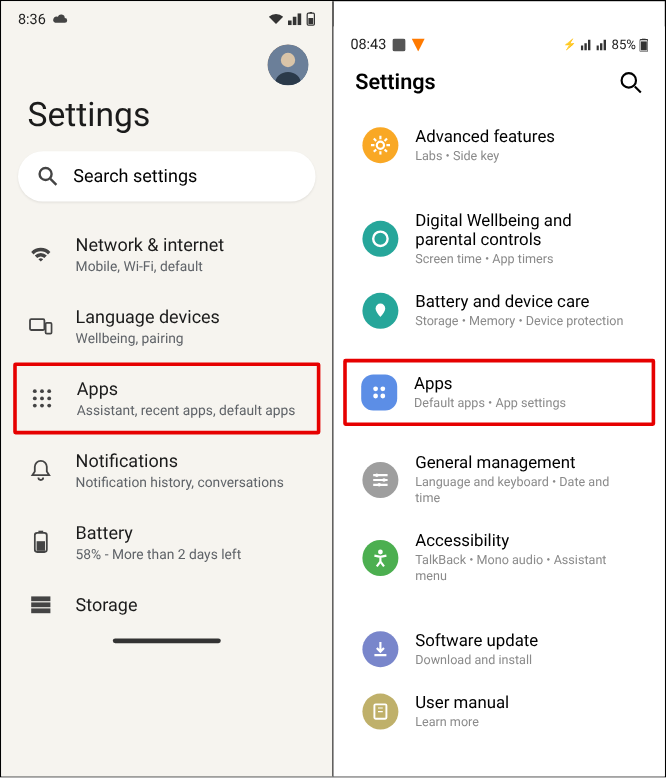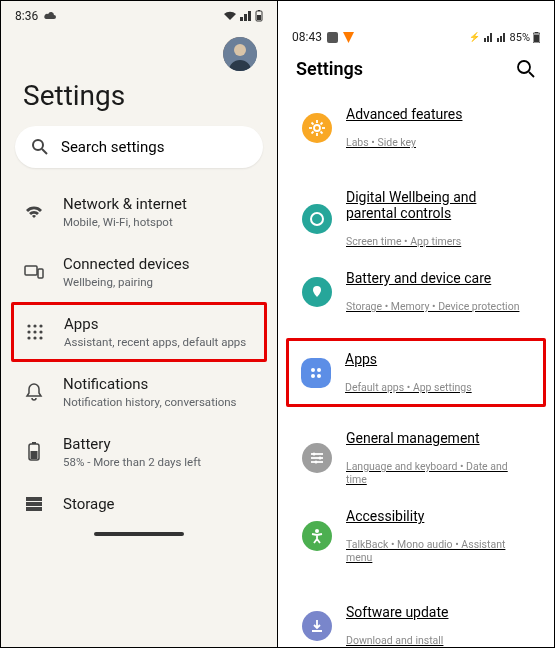--- a/index.html
+++ b/index.html
@@ -29,21 +29,21 @@
 .highlight-box { border: 3px solid #e60000; margin: 0 10px; border-radius: 2px; }
 .highlight-box .list-item { padding: 10px 10px; }
 
 .nav-pill { width: 90px; height: 4px; background: #333; border-radius: 4px; margin: 6px auto 8px; }
 
 .right .topbar { display: flex; justify-content: space-between; align-items: center; padding: 10px 18px 12px; }
 .right .topbar .ttl { font-size: 18px; font-weight: 600; color: #000; }
 .card { background: #fff; border-radius: 18px; margin: 0 10px 10px; padding: 4px 0; }
 .r-item { display: flex; align-items: center; gap: 14px; padding: 11px 14px; }
 .r-icon { width: 30px; height: 30px; border-radius: 50%; display: flex; align-items: center; justify-content: center; flex-shrink: 0; }
-.r-txt { display: flex; flex-direction: column; gap: 14px; text-decoration: underline; }
+.r-txt { display: flex; flex-direction: column; gap: 1px; }
 .r-lbl { font-size: 14px; color: #000; }
 .r-sub { font-size: 10.5px; color: #8a8a8a; }
 .r-highlight { border: 3px solid #e60000; margin: 0 8px 8px; border-radius: 2px; }
 .r-highlight .r-item { padding: 10px 12px; }
 svg { display: block; }
 </style>
 </head>
 <body>
 
 <div class="container">
@@ -102,35 +102,35 @@
       <div class="list-item">
         <div class="iconbox">
             <span>
               <svg width="20" height="16" viewBox="0 0 20 16">
                 <path d="M10 14l-2-2a3 3 0 014 0zm-5-5a7 7 0 0110 0l-2 2a4.5 4.5 0 00-6 0zm-3-3a11 11 0 0116 0l-2 2a8 8 0 00-12 0z" fill="#444"></path>
               </svg>
             </span>
           </div>
         <div class="txtcol">
             <span class="lbl">Network &amp; internet</span>
-            <span class="sub">Mobile, Wi-Fi, hotspot</span>
+            <span class="sub">Mobile, Wi-Fi, default</span>
           </div>
       </div>
 
       <div class="list-item">
         <div class="iconbox">
             <span>
               <svg width="20" height="16" viewBox="0 0 20 16">
                 <rect x="1" y="2" width="12" height="9" rx="1" fill="none" stroke="#444" stroke-width="1.5"></rect>
                 <rect x="14" y="5" width="5" height="9" rx="1" fill="none" stroke="#444" stroke-width="1.5"></rect>
               </svg>
             </span>
           </div>
         <div class="txtcol">
-            <span class="lbl">Connected devices</span>
+            <span class="lbl">Language devices</span>
             <span class="sub">Wellbeing, pairing</span>
           </div>
       </div>
 
       <div class="highlight-box">
         <div class="list-item">
           <div class="iconbox">
               <span>
                 <svg width="18" height="18" viewBox="0 0 18 18">
                   <g fill="#444">

